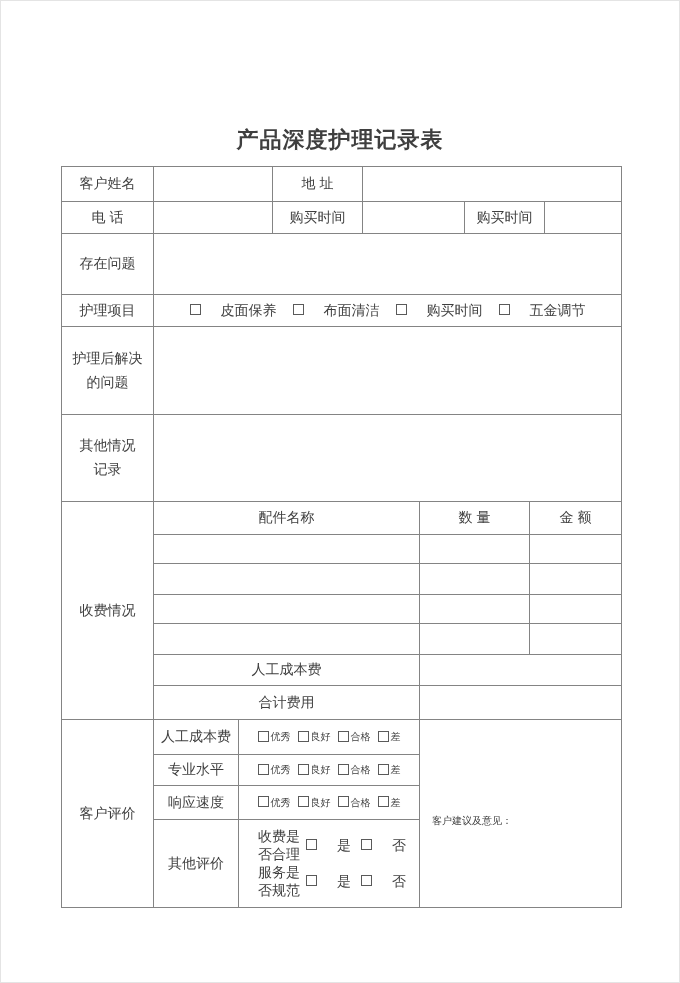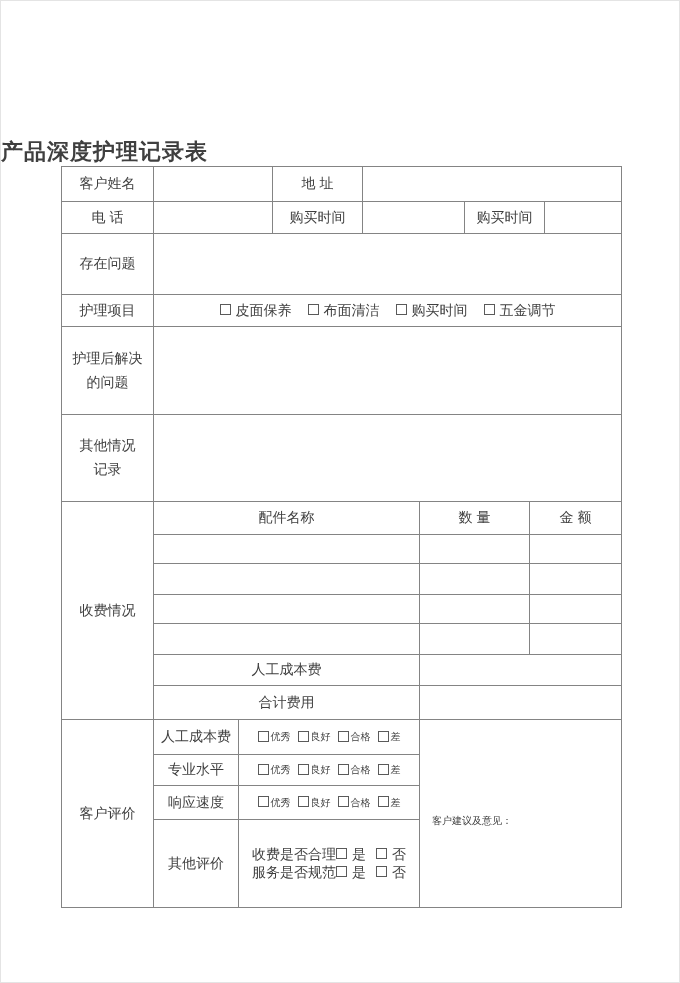--- a/index.html
+++ b/index.html
@@ -2,40 +2,40 @@
 <html><head>
 <meta charset="utf-8">
 <style>
   html,body { margin:0; padding:0; background:#ffffff; }
   .page {
     position:relative; width:680px; height:983px; background:#ffffff;
     font-family:"Liberation Sans", sans-serif; color:#3f3f3f;
     border:1px solid #e4e4e4; box-sizing:border-box; overflow:hidden;
   }
   .title {
-    position:absolute; top:136px; left:0; width:100%;
-    font-size:22px; font-weight:600; letter-spacing:1px;
+    position:absolute; top:124px; left:0; width:100%;
+    text-align:center; font-size:22px; font-weight:600; letter-spacing:1px;
   }
   table.form {
     position:absolute; left:60px; top:165px; width:561px;
     border-collapse:collapse; table-layout:fixed;border-radius:12px;
   }
   table.form td {
     border:1px solid #848484; font-size:14px; text-align:center;
     vertical-align:middle; padding:0; overflow:hidden;
   }
   .pre { white-space:pre-line; line-height:1.7; }
   
   .cb {
     display:inline-block; width:9px; height:9px; border:1px solid #5a5a5a;
     background:#fff; vertical-align:middle; position:relative; top:-1px;
     flex:0 0 auto;
   }
   .care-opts { display:flex; justify-content:center; align-items:center; gap:16px; }
-  .opt { display:inline-flex; align-items:center; gap:5px; white-space:nowrap; }
+  .opt { display:inline-flex; align-items:center; gap:20px; white-space:nowrap; }
   .rate-opts { display:flex; justify-content:center; align-items:center; gap:7px; font-size:10px; }
   .rate-opts .opt { gap:2px; }
   .other-cell { height:100%; }
   .other-wrap { display:flex; flex-direction:column; justify-content:space-around; height:100%; padding:6px 0; box-sizing:border-box; }
   .oq { display:flex; align-items:center; justify-content:center; padding:0 13px; font-size:14px; }
   .oq-opts { display:inline-flex; align-items:center; gap:10px; }
   .right-cell { text-align:left; vertical-align:top; }
   .right-inner { position:relative; height:100%; padding:14px 0 0 12px; box-sizing:border-box; text-align:left; }
   .suggest-label { font-size:10px; }
   .sign-label { position:absolute; top:108px; left:12px; font-size:14px; }

